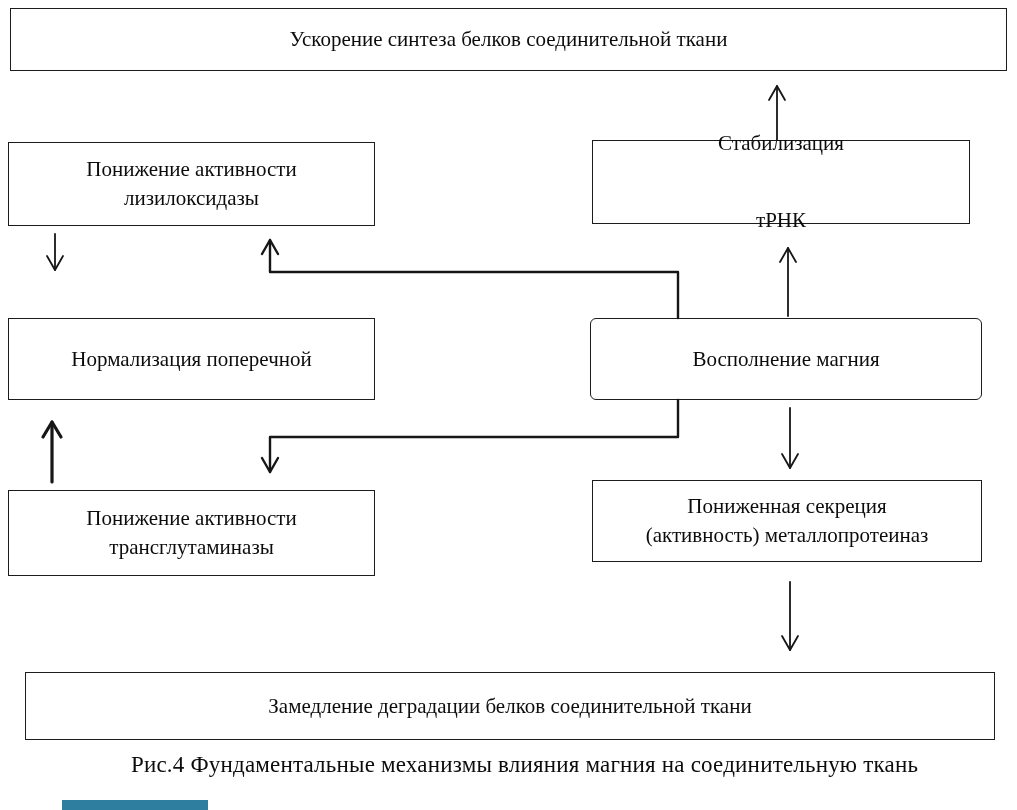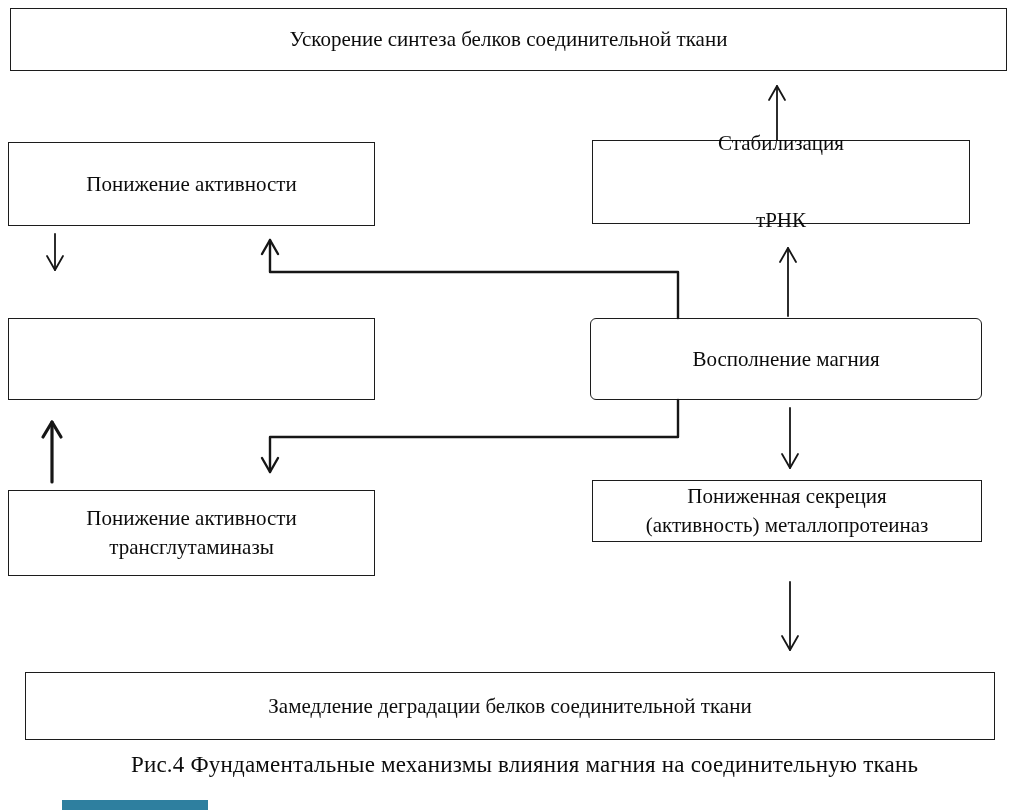--- a/index.html
+++ b/index.html
@@ -27,21 +27,21 @@
     font-size: 21px;
     line-height: 1.38;
     box-sizing: border-box;
   }
   #box-synthesis        { left: 10px;  top: 8px;   width: 997px; height: 63px; }
   #box-lysyl            { left: 8px;   top: 142px; width: 367px; height: 84px; }
   #box-trna             { left: 592px; top: 140px; width: 378px; height: 84px; gap: 48px; }
   #box-crosslinking     { left: 8px;   top: 318px; width: 367px; height: 82px; }
   #box-magnesium        { left: 590px; top: 318px; width: 392px; height: 82px; border-radius: 6px; }
   #box-transglutaminase { left: 8px;   top: 490px; width: 367px; height: 86px; }
-  #box-metalloproteinase{ left: 592px; top: 480px; width: 390px; height: 62px; }
+  #box-metalloproteinase{ left: 592px; top: 480px; width: 390px; height: 82px; }
   #box-degradation      { left: 25px;  top: 672px; width: 970px; height: 68px; }
   #arrows {
     position: absolute;
     left: 0;
     top: 0;
     pointer-events: none;
   }
   .caption {
     position: absolute;
     left: 0;
@@ -63,28 +63,30 @@
 </style>
 </head>
 <body>
 
 <div class="box" id="box-synthesis">
   <div>Ускорение синтеза белков соединительной ткани</div>
 </div>
 
 <div class="box" id="box-lysyl">
   <div>Понижение активности</div>
+  <div>лизилоксидазы</div>
 </div>
 
 <div class="box" id="box-trna">
   <div>Стабилизация</div>
   <div>тРНК</div>
 </div>
 
 <div class="box" id="box-crosslinking">
+  <div>Нормализация поперечной</div>
 </div>
 
 <div class="box" id="box-magnesium">
   <div>Восполнение магния</div>
 </div>
 
 <div class="box" id="box-transglutaminase">
   <div>Понижение активности</div>
   <div>трансглутаминазы</div>
 </div>

